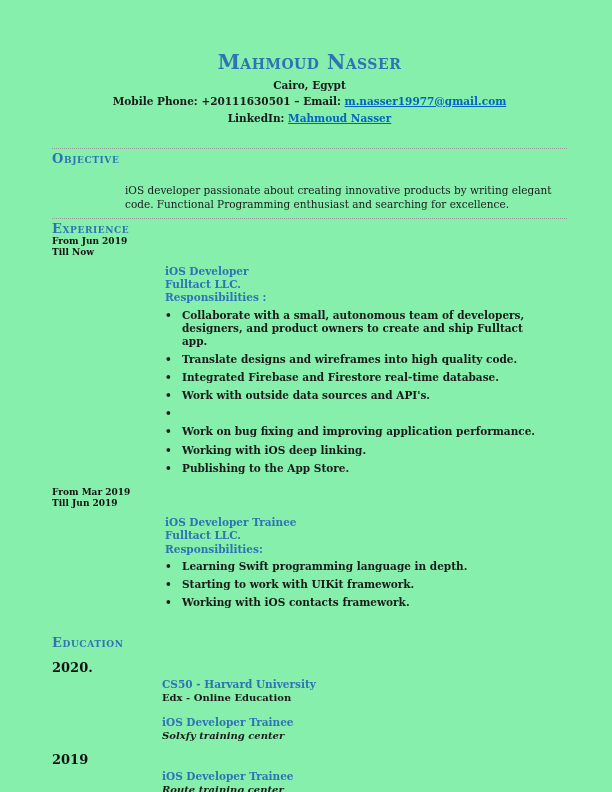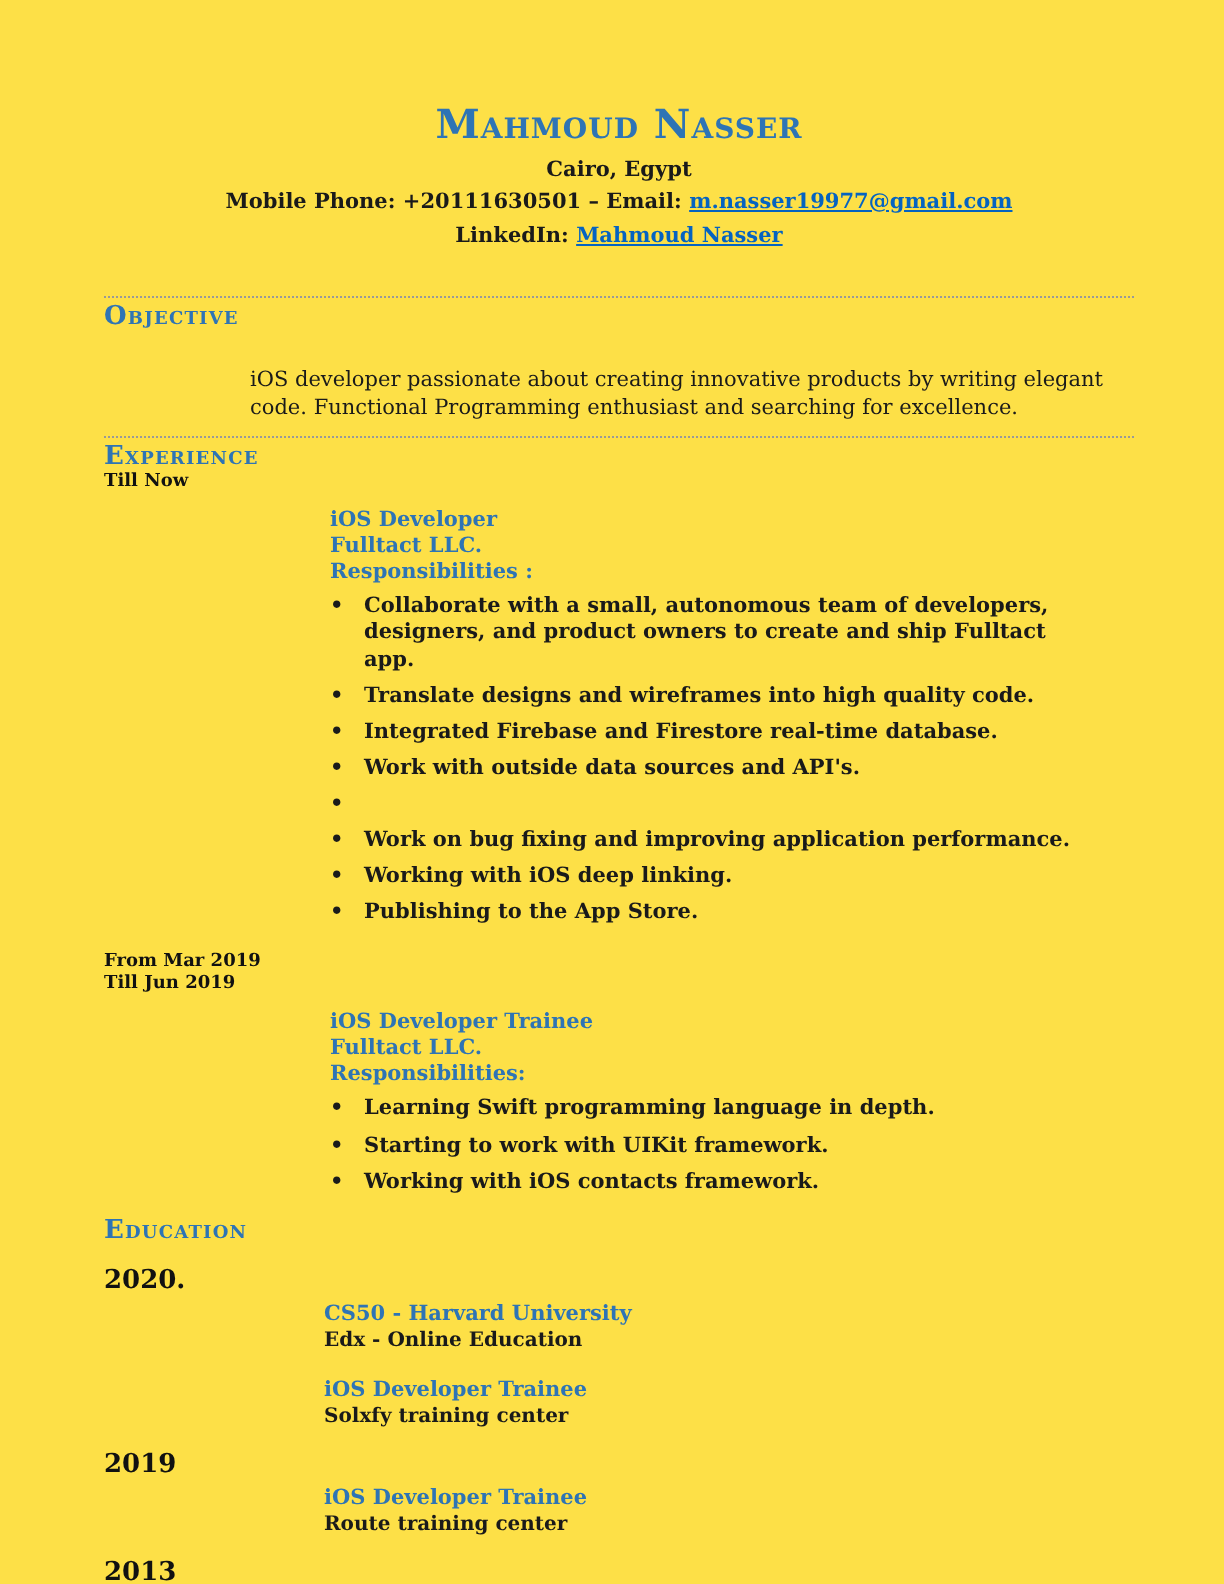--- a/index.html
+++ b/index.html
@@ -1,20 +1,20 @@
 <!DOCTYPE html>
 <html><head>
 <meta charset="utf-8">
 <style>
   * { margin:0; padding:0; box-sizing:border-box; }
   html,body { background:#ffffff; }
   .page {
     position:relative;
     width:612px; height:792px;
-    background:#fde047;
+    background:#86efac;
     font-family:"DejaVu Serif", serif;
     color:#1a1a1a;
     padding:50px 45px 40px 52px;
     overflow:hidden;
   }
 
   
   .header { text-align:center; }
   .name {
     font-size:20px; font-weight:bold; font-variant:small-caps;
@@ -49,27 +49,27 @@
   .job-block { margin-left:113px; margin-top:7px; }
   .job-title, .job-company, .job-resp {
     color:#2E74B5; font-weight:bold; font-size:10.5px; line-height:1.25;
   }
   .bullet-list { margin-top:4px; }
   .bullet-row { display:flex; margin-bottom:5px; }
   .bullet-glyph { width:17px; flex:0 0 17px; font-size:10.5px; font-weight:bold; line-height:1.25; }
   .bullet-text { font-size:10.5px; font-weight:bold; line-height:1.25; width:360px; }
 
   
-  .edu-section-heading { margin-top:10px; }
+  .edu-section-heading { margin-top:26px; }
   .edu-year { font-size:13px; font-weight:bold; margin-top:10px; color:#111; }
   .edu-item { margin-left:110px; margin-top:3px; }
   .edu-item.spaced { margin-top:12px; }
   .edu-title { color:#2E74B5; font-weight:bold; font-size:10.5px; line-height:1.25; }
   .edu-sub { font-weight:bold; font-size:10px; line-height:1.3; color:#1a1a1a; }
-  .edu-sub.italic { }
+  .edu-sub.italic { font-style:italic; }
 </style>
 </head>
 <body>
 
 <div class="page">
 
   <div class="header">
     <div class="name">Mahmoud Nasser</div>
     <div class="contact-line first">
       <span>Cairo, Egypt</span>
@@ -88,20 +88,21 @@
   </div>
 
   <div class="rule r1"></div>
   <div class="section-heading">Objective</div>
   <div class="objective-text">iOS developer passionate about creating innovative products by writing elegant code. Functional Programming enthusiast and searching for excellence.</div>
 
   <div class="rule r2"></div>
   <div class="section-heading">Experience</div>
 
   <div class="date-block">
+    <div>From Jun 2019</div>
     <div>Till Now</div>
   </div>
   <div class="job-block">
     <div class="job-title">iOS Developer</div>
     <div class="job-company">Fulltact LLC.</div>
     <div class="job-resp">Responsibilities :</div>
     <div class="bullet-list">
       <div class="bullet-row">
         <span class="bullet-glyph">•</span>
         <span class="bullet-text">Collaborate with a small, autonomous team of developers, designers, and product owners to create and ship Fulltact app.</span>

